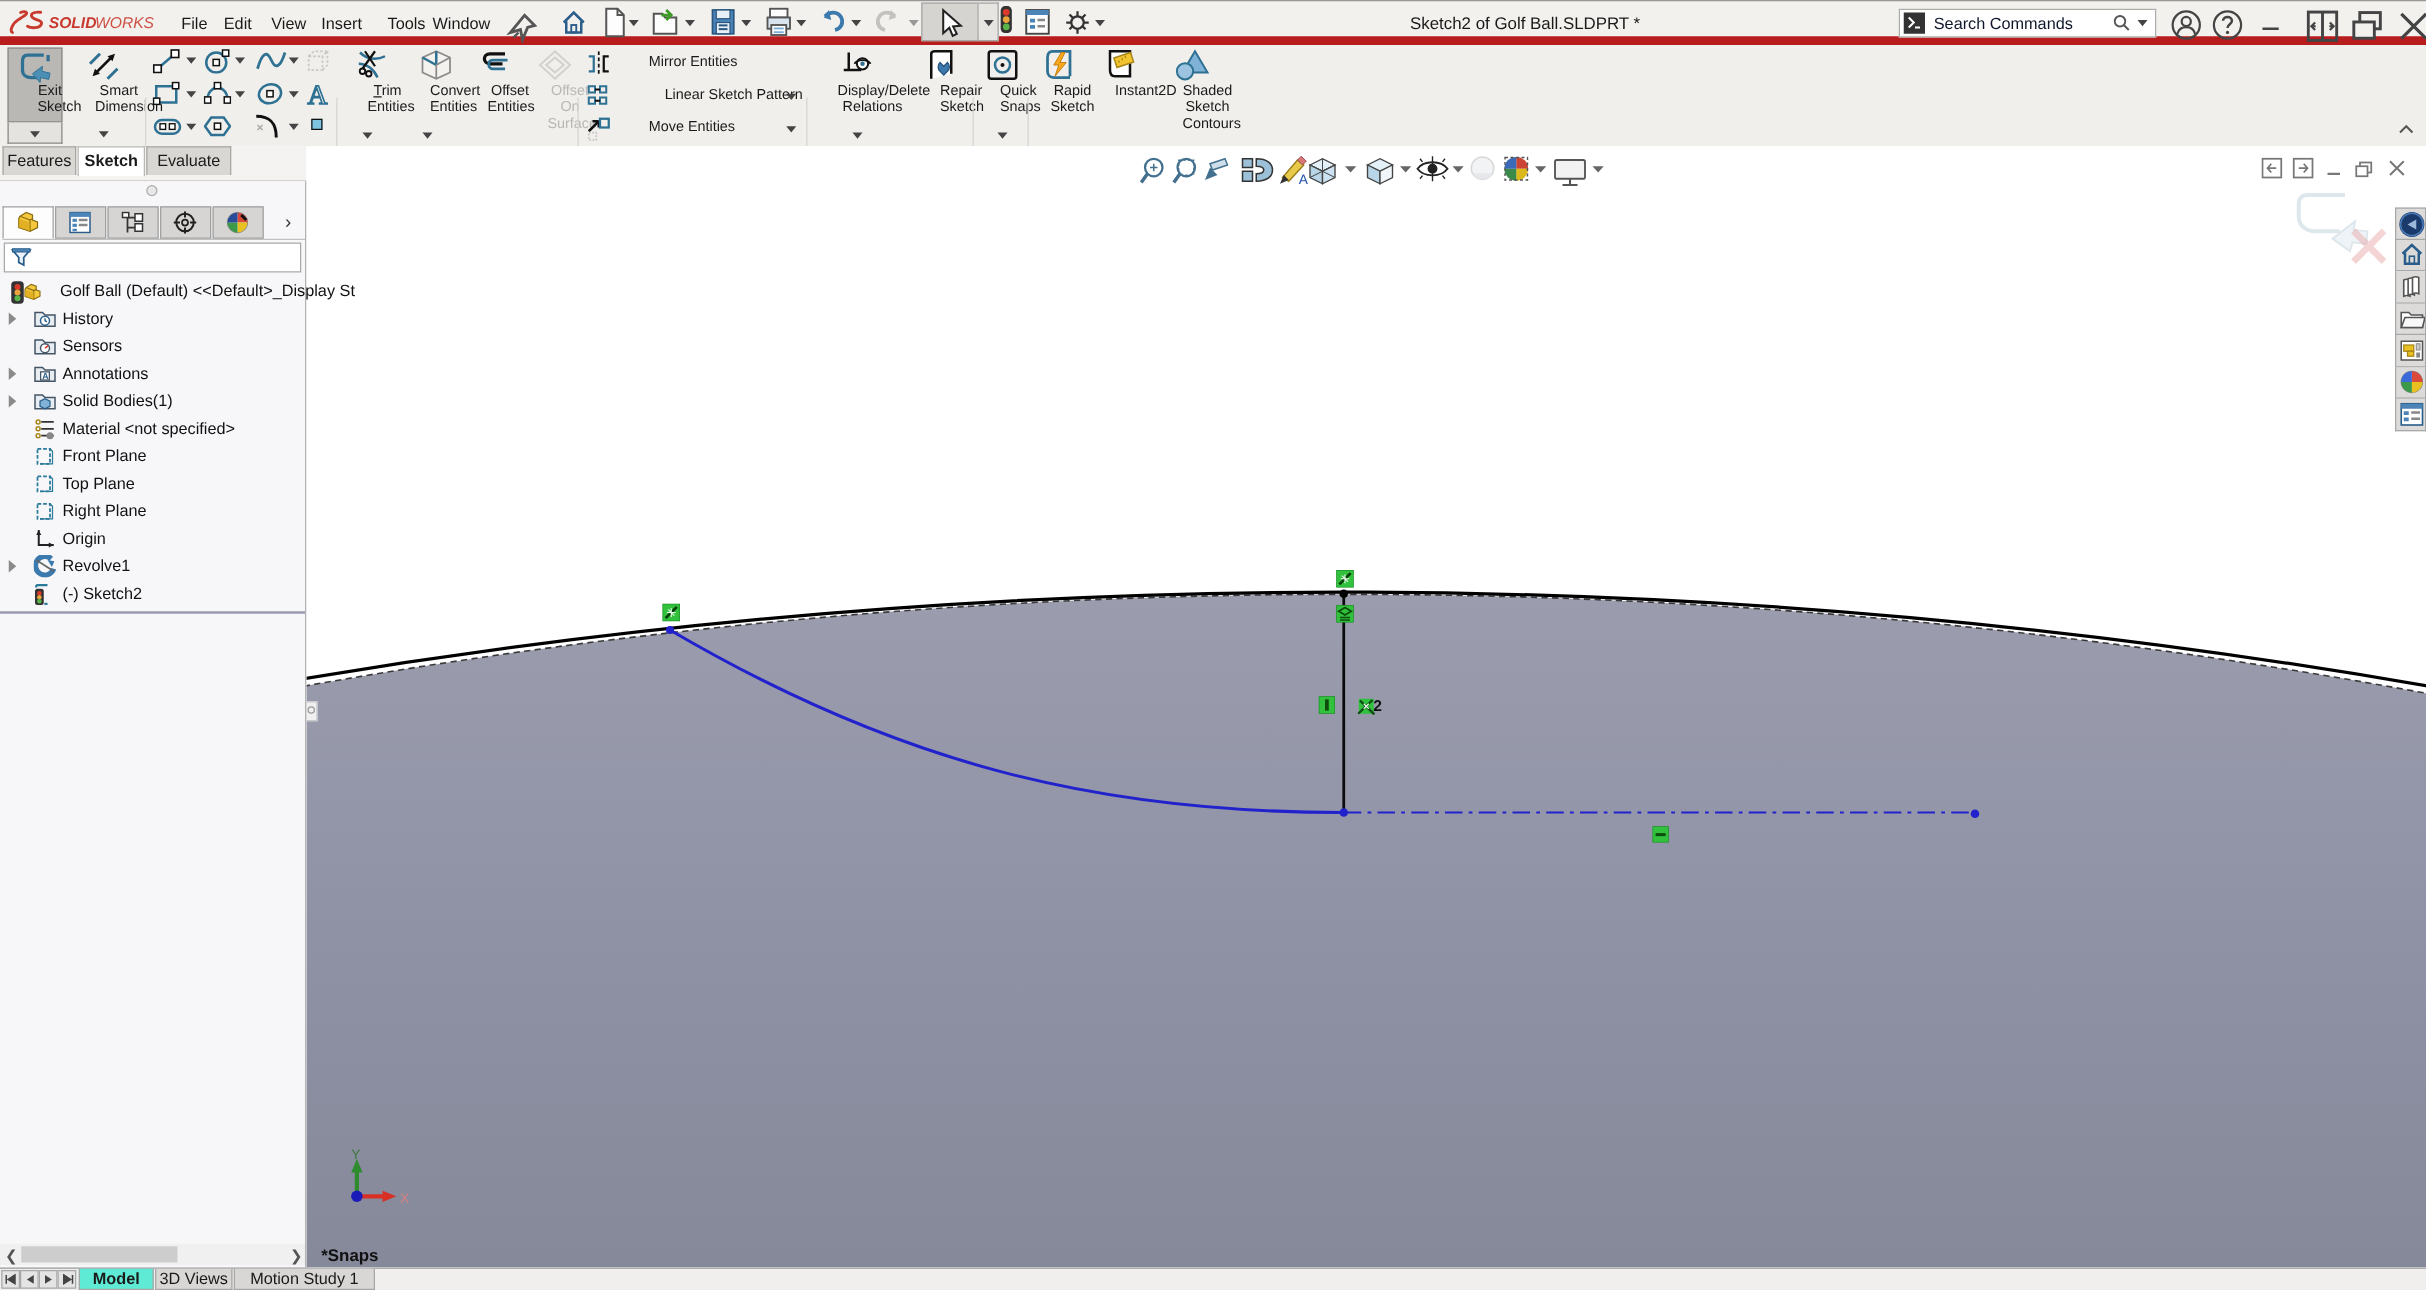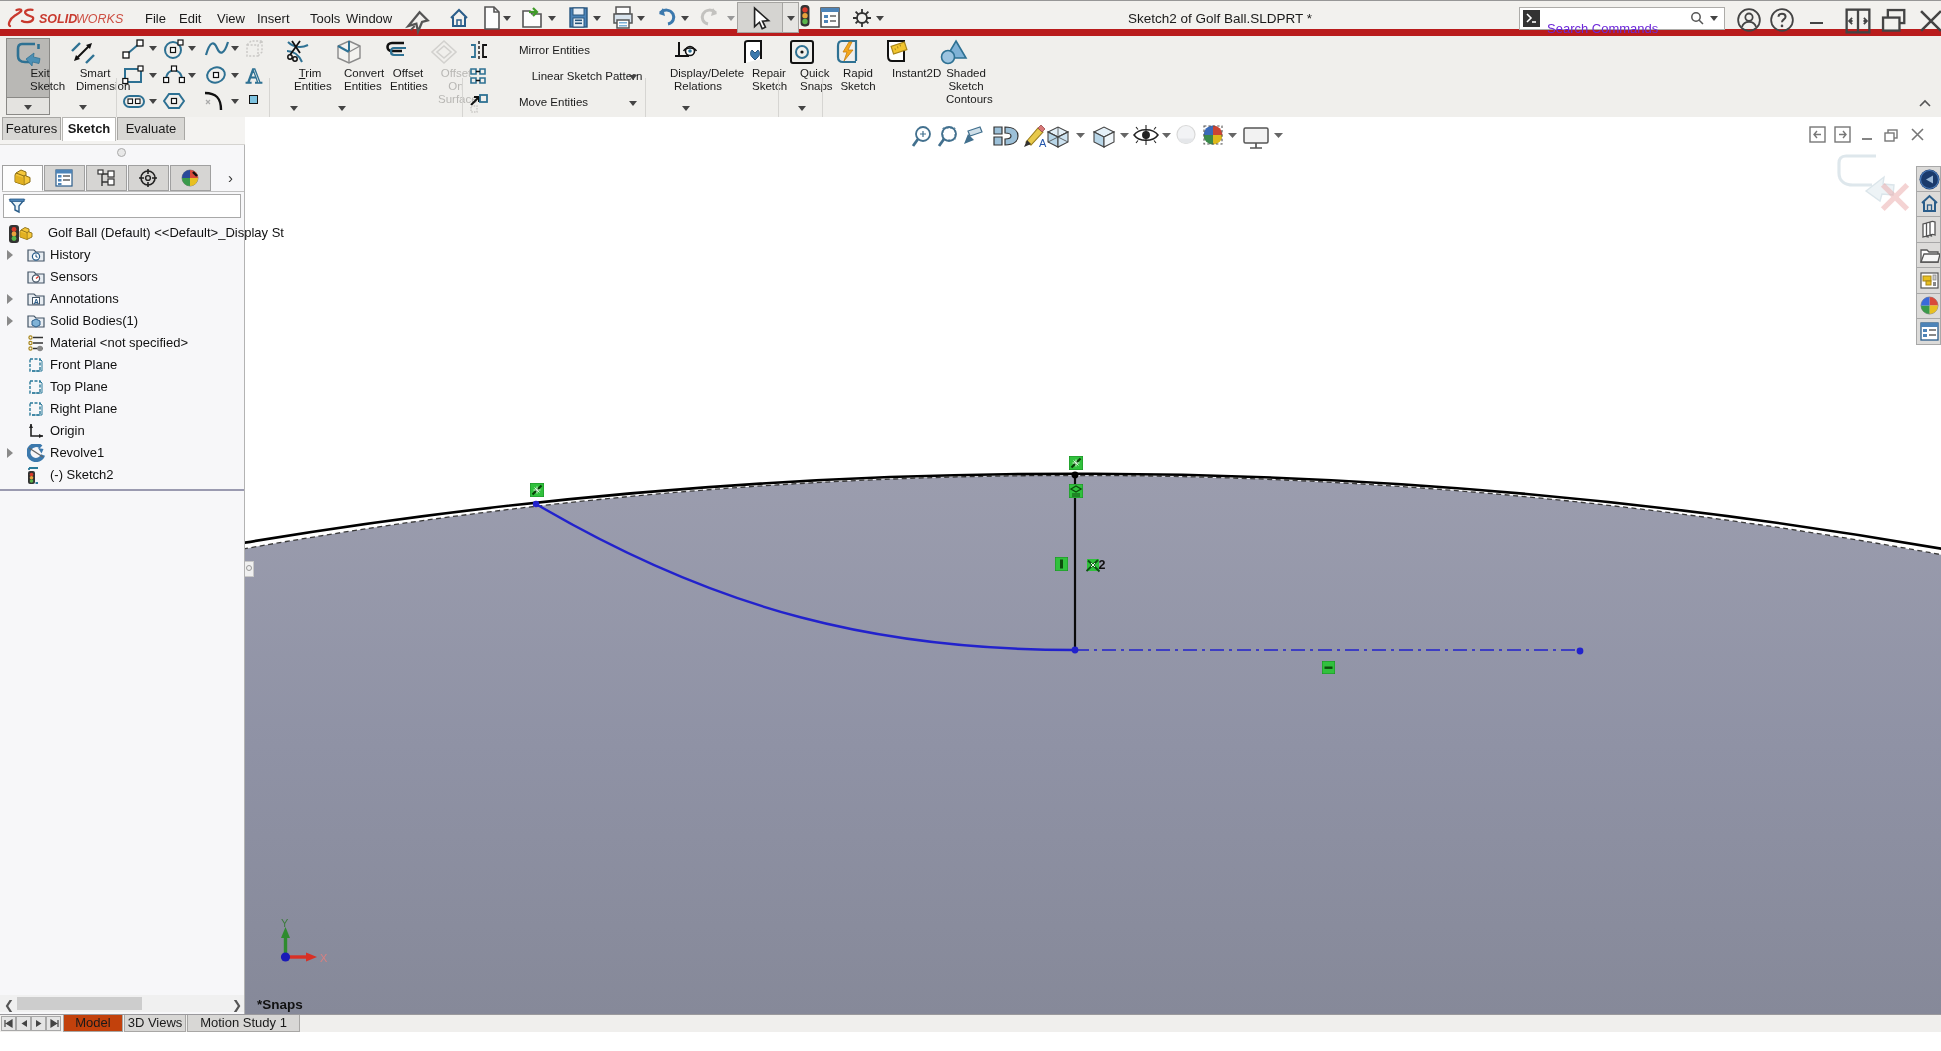--- a/index.html
+++ b/index.html
@@ -39,21 +39,21 @@
   #viewport { position:absolute; left:245px; top:117px; width:1696px; height:897px; background:#ffffff; overflow:hidden; }
 
   
   #taskstrip { position:absolute; left:1671px; top:49px; width:25px; height:179px; }
   .tcell { width:25px; height:25.5px; background:#dcdbd9; border:1px solid #a8a8a8; border-top:none; position:relative; }
   .tcell:first-child { border-top:1px solid #a8a8a8; }
 
   
   #docktabs { position:absolute; left:0; top:1014px; width:1941px; height:18px; background:#f0efed; border-top:1px solid #9a999d; }
   .dtab { position:absolute; top:0; height:17px; font-size:13px; text-align:center; background:#d8d7d5; border:1px solid #a8a7a5; border-top:none; color:#1a1a1a; padding-top:0px; }
-  .dtab.active { background:#c2410c; font-weight:400; }
+  .dtab.active { background:#5eead4; font-weight:700; }
   #statusbar { position:absolute; left:0; top:1032px; width:1941px; height:19px; background:#f1f0ee; border-top:1px solid #d8d7d5; font-size:12px; color:#1a1a1a; }
 </style>
 </head>
 <body>
 <div id="app">
 
   <div class="abs" style="left:0;top:0;width:1941px;height:1px;background:#979797;z-index:9"></div>
   <div id="titlebar">
     <svg class="abs" style="left:6px;top:6px" width="120" height="24" viewBox="0 0 120 24">
       <g fill="none" stroke="#c8392e" stroke-width="2.3" stroke-linecap="round">
@@ -147,21 +147,21 @@
     <div class="caret" style="left:876px;top:16px"></div>
 
     <div class="abs" style="left:1128px;top:11px;font-size:13.5px;color:#1a1a1a">Sketch2 of Golf Ball.SLDPRT *</div>
 
     <div class="abs" style="left:1519px;top:7px;width:206px;height:23px;background:#fff;border:1px solid #adaca9"></div>
     <div class="abs" style="left:1523px;top:10px;width:17px;height:17px;background:#333"></div>
     <svg class="abs" style="left:1525px;top:12px" width="13" height="13" viewBox="0 0 13 13">
         <path d="M2 2 L6 6 L2 10" fill="none" stroke="#fff" stroke-width="1.6"></path>
         <path d="M7 10 H11" stroke="#fff" stroke-width="1.6"></path>
       </svg>
-    <div class="abs" style="left:1547px;top:21px;font-size:13px;color:#6d28d9">Search Commands</div>
+    <div class="abs" style="left:1547px;top:11px;font-size:13px;color:#0f172a">Search Commands</div>
     <svg class="abs" style="left:1690px;top:11px" width="15" height="15" viewBox="0 0 15 15">
         <circle cx="6" cy="6" r="4.2" fill="none" stroke="#555" stroke-width="1.5"></circle>
         <path d="M9.2 9.2 L13 13" stroke="#555" stroke-width="1.5"></path>
       </svg>
     <div class="caret" style="left:1710px;top:16px"></div>
 
     <svg class="ticon" style="left:1736px;top:7px" width="22" height="22" viewBox="0 0 22 22">
         <circle cx="11" cy="11" r="9.2" fill="none" stroke="#444" stroke-width="1.5"></circle>
         <circle cx="11" cy="8.6" r="3.1" fill="none" stroke="#444" stroke-width="1.5"></circle>
         <path d="M5 17 C 6 13.5 9 12.5 11 12.5 C 13 12.5 16 13.5 17 17" fill="none" stroke="#444" stroke-width="1.5"></path>

